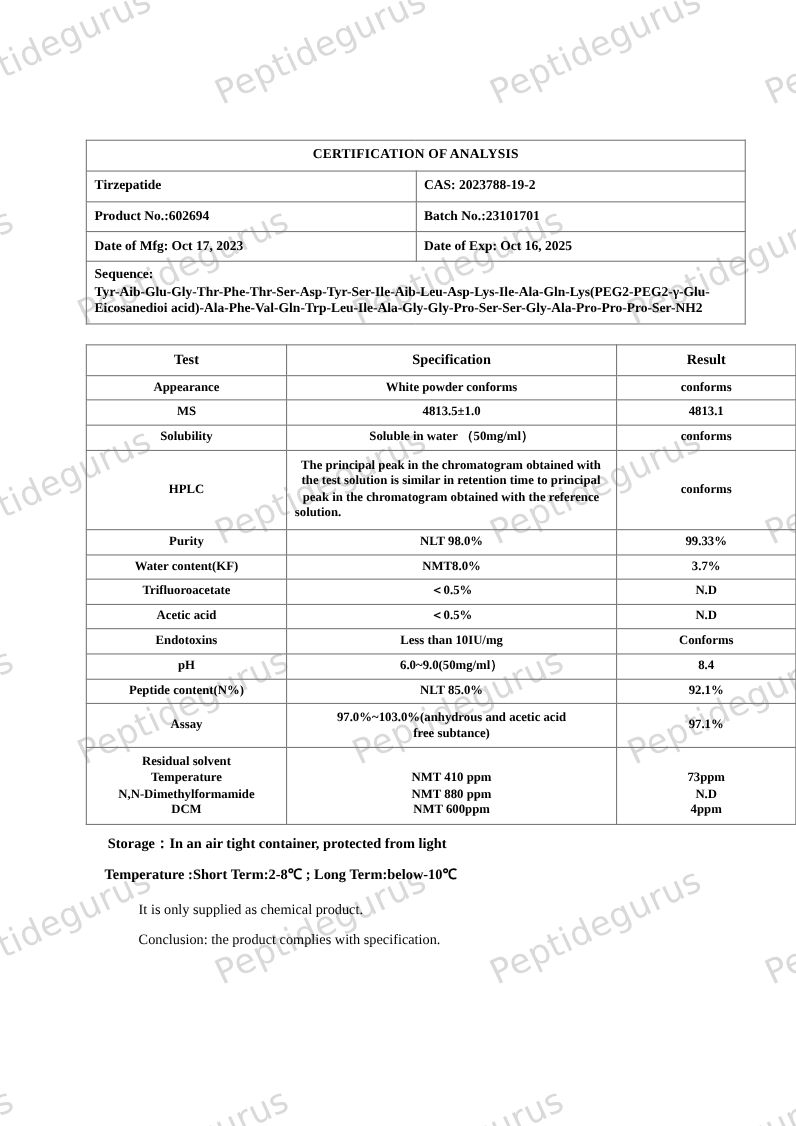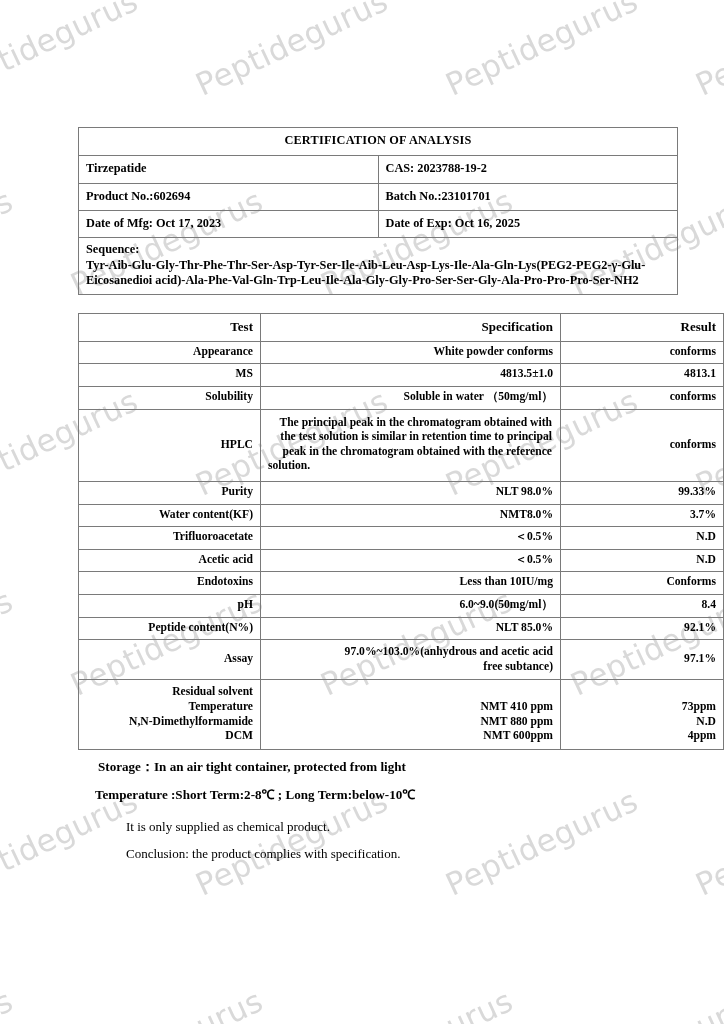--- a/index.html
+++ b/index.html
@@ -92,21 +92,21 @@
   .seq-body { display: block; }
 
   
   .results-wrap {
     margin-top: 18px;
   }
   .results-table td, .results-table th {
     padding: 3px 7px 4px 7px;
     font-size: 11.6px;
     line-height: 1.26;
-    text-align: right;
+    text-align: center;
   }
   .results-table th {
     font-weight: bold;
     font-size: 13px;
     padding: 5px 7px 6px 7px;
   }
   .col-test   { width: 167px; }
   .col-spec   { width: 285px; }
   .col-result { width: 148px; }
 

